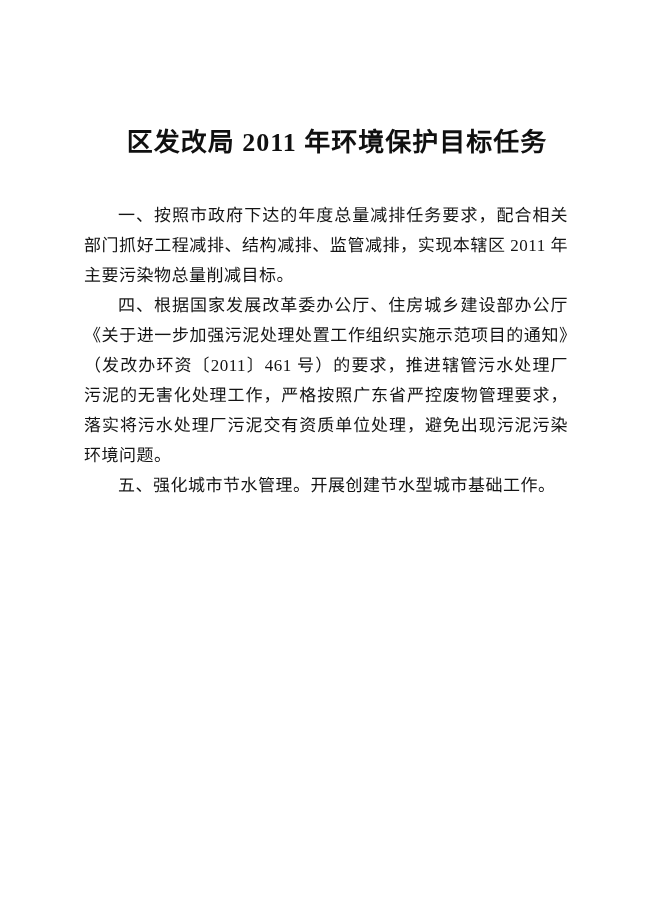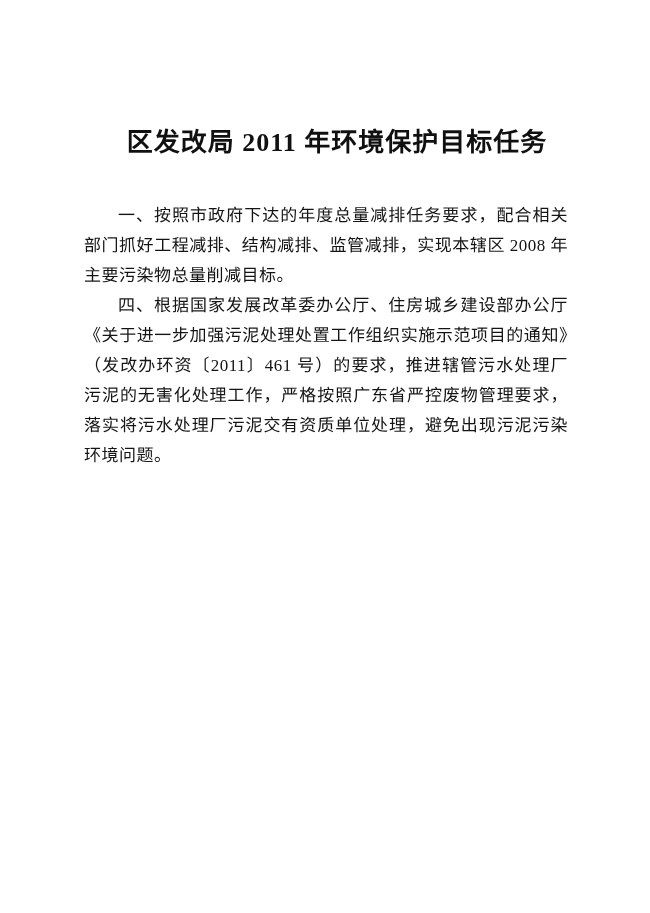--- a/index.html
+++ b/index.html
@@ -59,19 +59,20 @@
   }
 </style>
 </head>
 <body>
 
 <div class="page">
 
   <h1 class="doc-title">区发改局 2011 年环境保护目标任务</h1>
 
   <div class="doc-body">
-    <p>一、按照市政府下达的年度总量减排任务要求，配合相关部门抓好工程减排、结构减排、监管减排，实现本辖区 2008 年主要污染物总量削减目标。</p>
+    <p>一、按照市政府下达的年度总量减排任务要求，配合相关部门抓好工程减排、结构减排、监管减排，实现本辖区 2011 年主要污染物总量削减目标。</p>
     <p>四、根据国家发展改革委办公厅、住房城乡建设部办公厅《关于进一步加强污泥处理处置工作组织实施示范项目的通知》（发改办环资〔2011〕461 号）的要求，推进辖管污水处理厂污泥的无害化处理工作，严格按照广东省严控废物管理要求，落实将污水处理厂污泥交有资质单位处理，避免出现污泥污染环境问题。</p>
+    <p>五、强化城市节水管理。开展创建节水型城市基础工作。</p>
   </div>
 
   <div class="page-footer">68</div>
 
 </div>
 
 </body></html>

